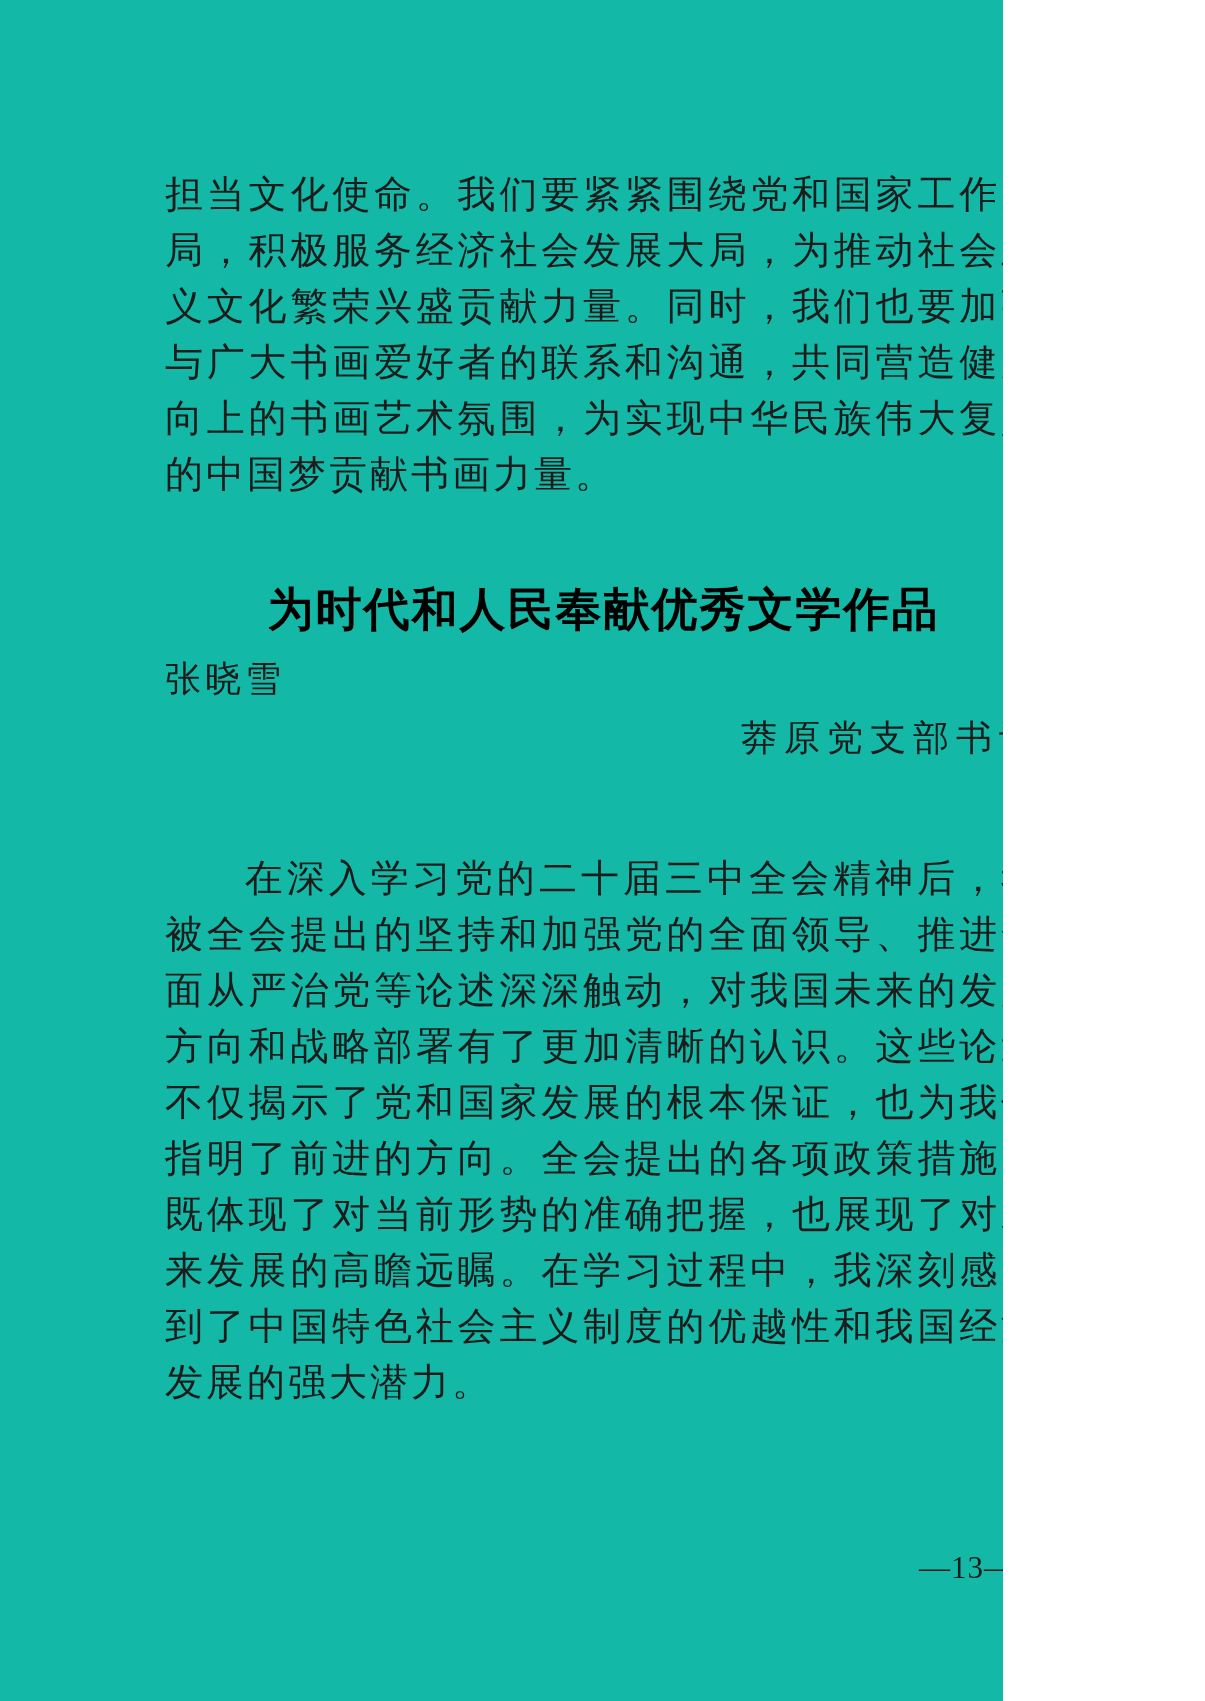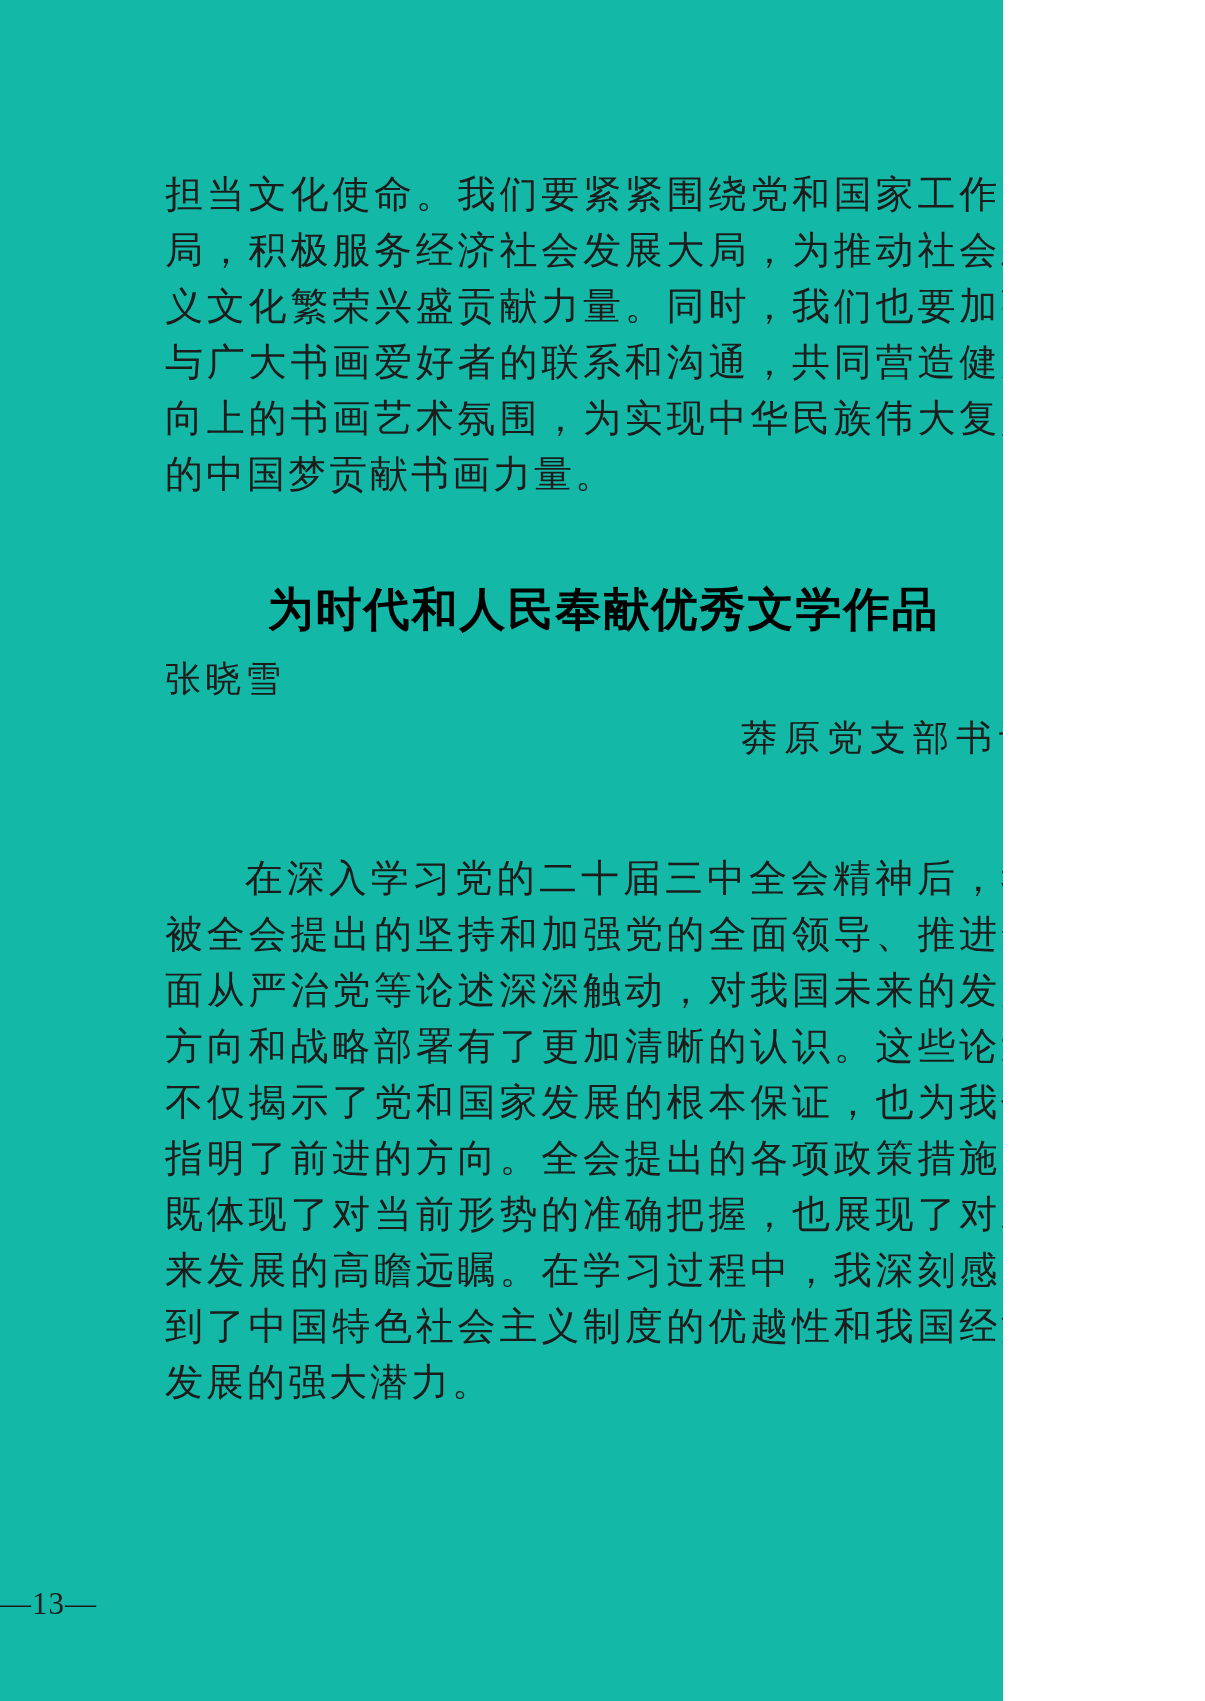--- a/index.html
+++ b/index.html
@@ -61,28 +61,27 @@
     line-height: 48px;
     letter-spacing: 7px;
     color: #1c1c1c;
   }
   .first-article-para {
     margin-top: 88px;
   }
   .page-number {
     position: absolute;
     top: 1548px;
-    left: 0;
+    left: 13px;
     width: 100%;
-    text-align: left;
+    text-align: right;
     font-size: 31px;
     line-height: 40px;
     letter-spacing: 1px;
     color: #1c1c1c;
-    margin-top: 36px;
   }
 </style>
 </head>
 <body>
 
 <div class="page">
   <div class="text-block">
     <p class="body-para">担当文化使命。我们要紧紧围绕党和国家工作大局，积极服务经济社会发展大局，为推动社会主义文化繁荣兴盛贡献力量。同时，我们也要加强与广大书画爱好者的联系和沟通，共同营造健康向上的书画艺术氛围，为实现中华民族伟大复兴的中国梦贡献书画力量。</p>
 
     <h1 class="article-title">为时代和人民奉献优秀文学作品</h1>

